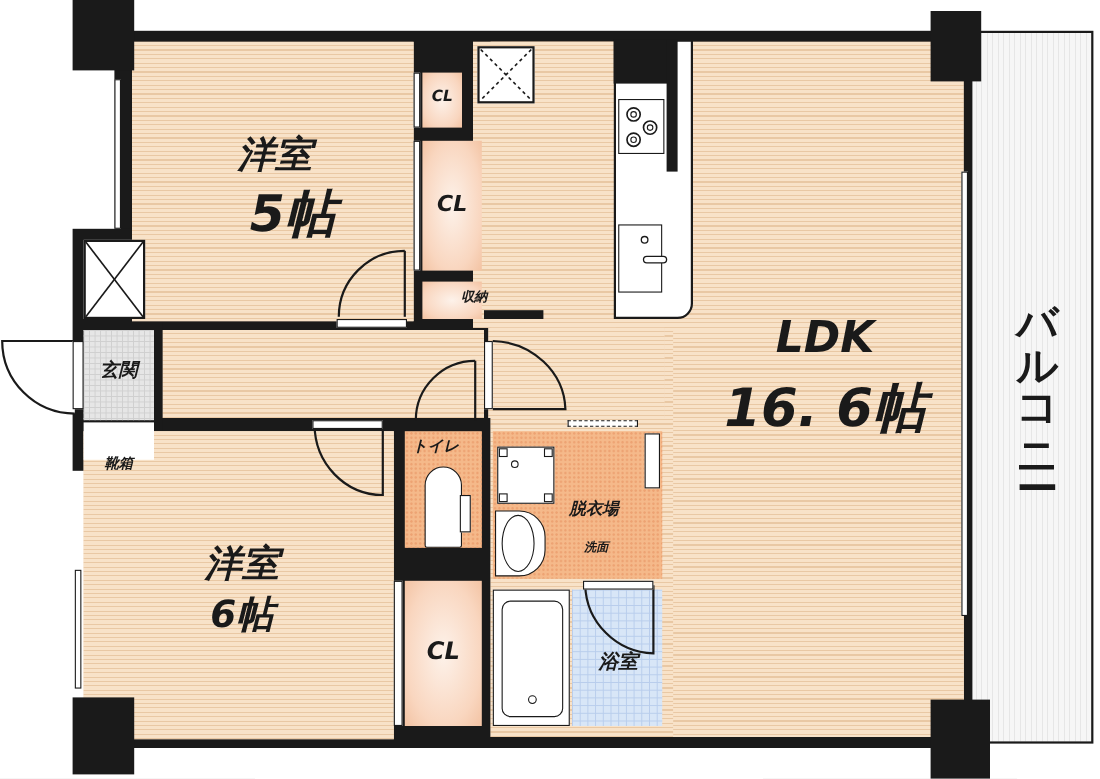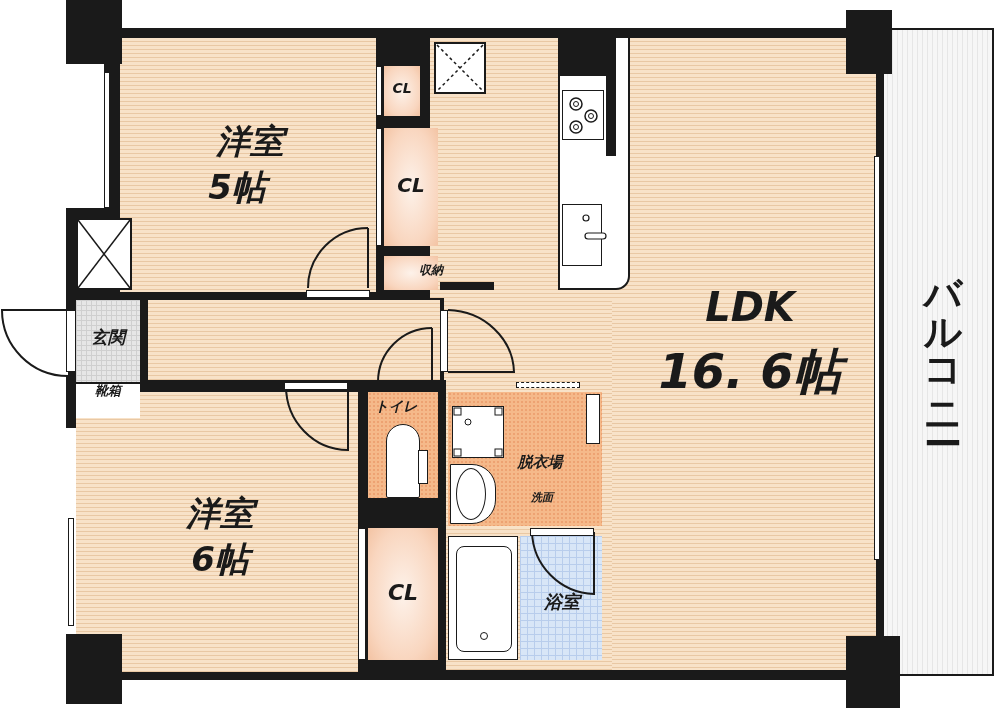--- a/index.html
+++ b/index.html
@@ -55,21 +55,21 @@
 <div class="abs wood" style="left:430px;top:38px;width:130px;height:260px;"></div>
 <div class="abs wood" style="left:444px;top:298px;width:160px;height:82px;"></div>
 
 <div class="abs wood" style="left:612px;top:300px;width:264px;height:370px;"></div>
 
 <div class="abs wood" style="left:76px;top:392px;width:282px;height:280px;"></div>
 
 <div class="abs tile-gray" style="left:76px;top:300px;width:64px;height:82px;"></div>
 <div class="abs" style="left:76px;top:384px;width:64px;height:34px;background:#fff;"></div>
 <div class="abs label" style="left:76px;top:328px;width:64px;font-size:17px;">玄関</div>
-<div class="abs label" style="left:76px;top:384px;width:64px;font-size:13px;">靴箱</div>
+<div class="abs label" style="left:76px;top:415px;width:64px;font-size:13px;">靴箱</div>
 
 <div class="abs white" style="left:76px;top:218px;width:56px;height:72px;"></div>
 <svg style="left:76px;top:218px;" width="56" height="72">
     <line x1="2" y1="2" x2="54" y2="70" stroke="#1a1a1a" stroke-width="1.5"></line>
     <line x1="54" y1="2" x2="2" y2="70" stroke="#1a1a1a" stroke-width="1.5"></line>
   </svg>
 
 <svg style="left:0px;top:308px;" width="70" height="70">
     <path d="M68 2 L2 2 A66 66 0 0 0 68 68" fill="#fff" stroke="#1a1a1a" stroke-width="2"></path>
   </svg>
@@ -170,17 +170,17 @@
 <div class="abs" style="left:104px;top:72px;width:6px;height:136px;background:#fff;border:1px solid #1a1a1a;"></div>
 <div class="abs" style="left:68px;top:518px;width:6px;height:108px;background:#fff;border:1px solid #1a1a1a;"></div>
 <div class="abs" style="left:874px;top:156px;width:6px;height:404px;background:#fff;border:1px solid #1a1a1a;"></div>
 
 <div class="abs wall" style="left:66px;top:0px;width:56px;height:64px;"></div>
 <div class="abs wall" style="left:846px;top:10px;width:46px;height:64px;"></div>
 <div class="abs wall" style="left:66px;top:634px;width:56px;height:70px;"></div>
 <div class="abs wall" style="left:846px;top:636px;width:54px;height:72px;"></div>
 
 <div class="abs label" style="left:190px;top:122px;width:120px;font-size:34px;">洋室</div>
-<div class="abs label" style="left:177px;top:168px;width:120px;font-size:34px;text-align:center;">5帖</div>
+<div class="abs label" style="left:206px;top:168px;width:120px;font-size:46px;text-align:center;">5帖</div>
 <div class="abs label" style="left:160px;top:494px;width:120px;font-size:34px;">洋室</div>
 <div class="abs label" style="left:160px;top:540px;width:120px;font-size:34px;">6帖</div>
 <div class="abs label" style="left:680px;top:284px;width:140px;font-size:40px;">LDK</div>
 <div class="abs label" style="left:640px;top:344px;width:220px;font-size:48px;">16. 6帖</div>
 
 </body></html>

